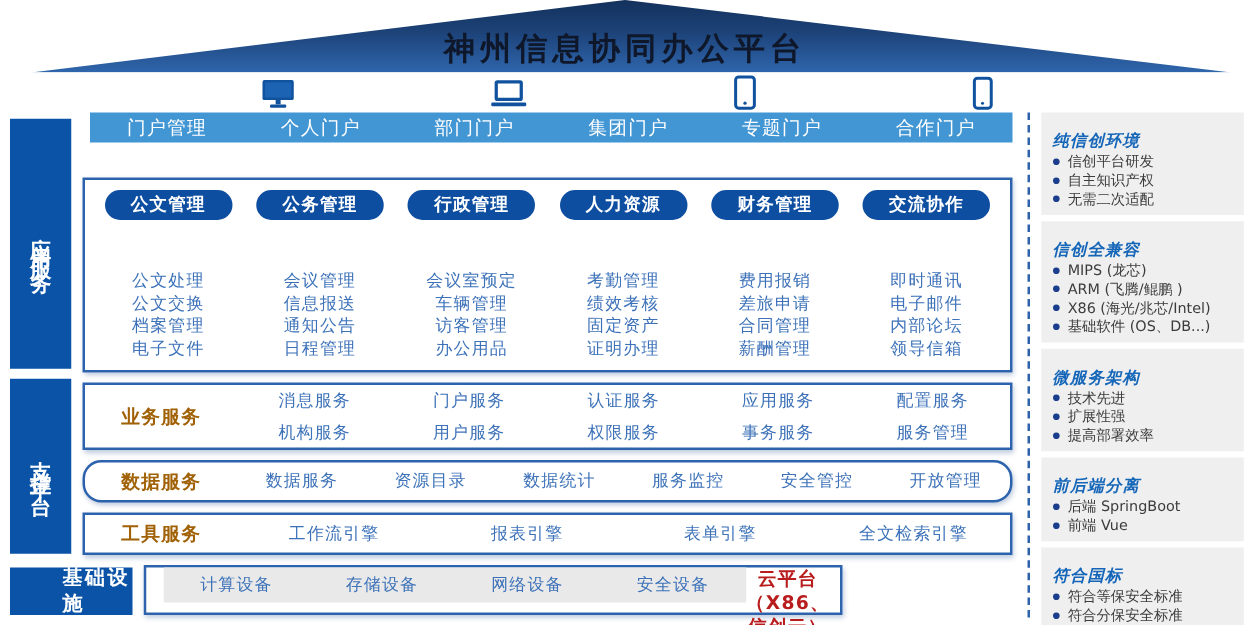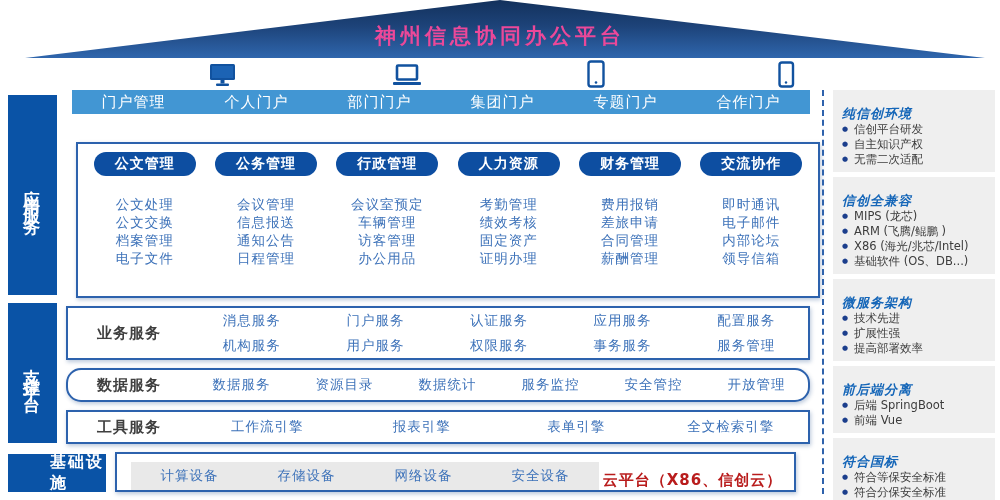--- a/index.html
+++ b/index.html
@@ -9,21 +9,21 @@
     font-family:"DejaVu Sans","Liberation Sans",sans-serif; overflow:hidden;
   }
   
   .roof {
     position:absolute; left:0; top:0; width:1000px; height:58px;
     background:linear-gradient(180deg,#13315c 0%,#1d4379 45%,#2f66ad 100%);
     clip-path:polygon(2.5% 100%, 50% 0%, 98.5% 100%);
   }
   .roof-title {
     position:absolute; left:0; top:22px; width:100%; text-align:center;
-    color:#ec4899; font-size:21px; font-weight:bold; letter-spacing:4px;
+    color:#0f172a; font-size:25px; font-weight:bold; letter-spacing:4px;
   }
   
   .dev { position:absolute; width:32px; height:28px; }
   
   .rail {
     position:absolute; background:#0a53a6; color:#ffffff; font-weight:bold;
     display:flex; align-items:center; justify-content:center;
   }
   .rail.vert { writing-mode:vertical-rl; text-orientation:upright; font-size:17px; letter-spacing:9px; }
   .rail-app     { left:8px;  top:95px;  width:49px; height:200px; }
@@ -33,42 +33,42 @@
   .portal {
     position:absolute; left:72px; top:90px; width:738px; height:24px;
     background:#4296d3; display:flex; align-items:center; list-style:none;
   }
   .portal li { flex:1; text-align:center; color:#ffffff; font-size:15px; letter-spacing:1px; }
   
   .panel {
     position:absolute; background:#ffffff; border:2px solid #2d62ad;
     box-shadow:1px 2px 4px rgba(13,62,130,.28);
   }
-  .panel-app { left:76px; top:142px; width:744px; height:156px; display:flex; padding:8px 6px 8px; }
+  .panel-app { left:66px; top:142px; width:744px; height:156px; display:flex; padding:8px 6px 8px; }
   .col { flex:1; display:flex; flex-direction:column; align-items:center; }
   .pill {
     width:102px; padding:3px 0; text-align:center; background:#0d4ea1; color:#ffffff;
     border-radius:13px; font-size:14px; font-weight:bold; letter-spacing:1px;
   }
   .col ul { list-style:none; flex:1; width:100%; display:flex; flex-direction:column;
-            justify-content:center; align-items:center; }
+            justify-content:flex-end; align-items:center; }
   .col li, .svc-cell { font-size:13.5px; color:#3d72b9; letter-spacing:1px; }
   .panel-row { left:66px; width:744px; display:flex; align-items:stretch; }
   .panel-biz  { top:306px; height:54px; }
   .panel-data { top:368px; height:34px;border-radius:15px; }
   .panel-tool { top:410px; height:34px; }
   .panel-label {
     width:122px; display:flex; align-items:center; justify-content:center;
-    font-size:15px; font-weight:bold; color:#404040; letter-spacing:1px;
+    font-size:15px; font-weight:bold; color:#a16207; letter-spacing:1px;
   }
   .svc-rows { flex:1; display:flex; flex-direction:column; justify-content:space-evenly; }
   .svc-row { display:flex; list-style:none; align-items:center; flex:1; }
   .svc-row li { flex:1; text-align:center; font-size:13.5px; color:#3d72b9; letter-spacing:1px; }
   
-  .panel-infra { left:115px; top:452px; width:681px; height:40px; display:flex; align-items:flex-end; padding:0 8px 0 14px; }
+  .panel-infra { left:115px; top:452px; width:559px; height:40px; display:flex; align-items:flex-start; padding:0 8px 0 14px; }
   .infra-strip { width:468px; height:28px; background:#e9e9e9; display:flex; align-items:center; list-style:none; }
   .infra-strip li { flex:1; text-align:center; font-size:13.5px; color:#3d72b9; letter-spacing:1px; }
   .cloud-label { flex:1; text-align:center; font-size:15px; font-weight:bold; color:#b91c1c; letter-spacing:1px; }
   
   .divider { position:absolute; left:822px; top:90px; height:404px; border-left:2px dashed #2e62ac; }
   .sidebar { position:absolute; left:833px; top:90px; width:162px; display:flex; flex-direction:column; gap:5px; }
   .sb-box { background:#efefef; padding:16px 9px 5px; }
   .sb-title { color:#1566b8; font-weight:bold; font-style:italic; font-size:13px; line-height:16px; letter-spacing:1px; }
   .sb-box ul { list-style:none; }
   .sb-box li { display:flex; align-items:center; font-size:11.5px; color:#3c3c3c; line-height:15px; }

